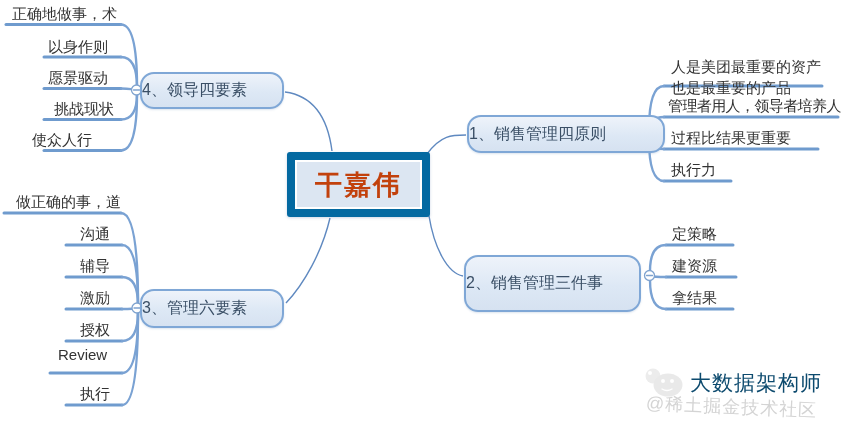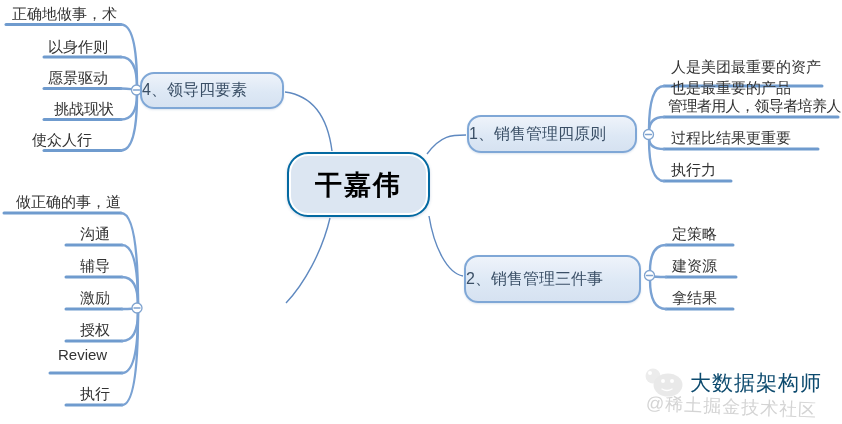--- a/index.html
+++ b/index.html
@@ -16,23 +16,23 @@
   .node{
     position:absolute;box-sizing:border-box;
     border:2px solid #7fa7d6;border-radius:14px;
     background:linear-gradient(180deg,#eef3fa 0%,#dde8f5 55%,#d6e2f1 100%);
     color:#3a4f66;font-size:16px;
     display:flex;align-items:center;
     box-shadow:0 1px 2px rgba(120,150,190,.25);
   }
   .center-node{
     position:absolute;box-sizing:border-box;
-    border:2px solid #0369a1;border-radius:21px;
+    border:8px solid #0369a1;border-radius:3px;
     background:#dce6f2;box-shadow:inset 0 0 0 2px #ffffff,0 1px 3px rgba(90,120,170,.3);
-    color:#000000;font-size:27px;font-weight:bold;letter-spacing:2px;
+    color:#c2410c;font-size:27px;font-weight:bold;letter-spacing:2px;
     display:flex;align-items:center;justify-content:center;
   }
   .leaf{
     position:absolute;color:#333333;font-size:15px;line-height:21px;
     white-space:pre-line;
   }
   .leaf.tight{letter-spacing:-0.6px;}
   .wm-brand{position:absolute;left:690px;top:369px;font-size:21px;color:#0c4a6e;letter-spacing:1px;}
   .wm-community{
     position:absolute;left:646px;top:391px;font-size:18px;color:#d4d4d4;
@@ -128,25 +128,28 @@
       <circle cx="672" cy="381" r="2" fill="#ffffff"></circle>
       <path d="M 662,389 q 5,3 10,0" stroke="#ffffff" stroke-width="1.4" fill="none" stroke-linecap="round"></path>
       <circle cx="650" cy="373" r="2" fill="#ffffff"></circle>
     </g>
   </svg>
 
   <div class="center-node" style="left:287px;top:152px;width:143px;height:65px;">
     <span>干嘉伟</span>
   </div>
 
-  <div class="node" style="left:467px;top:115px;width:170px;height:38px;">
+  <div class="node" style="left:467px;top:115px;width:198px;height:38px;">
     <span>1、销售管理四原则</span>
   </div>
-  <div class="node" style="left:464px;top:255px;width:177px;height:48px;">
+  <div class="node" style="left:464px;top:255px;width:177px;height:57px;">
     <span>2、销售管理三件事</span>
+  </div>
+  <div class="node" style="left:140px;top:289px;width:144px;height:39px;">
+    <span>3、管理六要素</span>
   </div>
   <div class="node" style="left:140px;top:72px;width:144px;height:37px;">
     <span>4、领导四要素</span>
   </div>
 
   <div class="leaf" style="left:671px;top:56px;">人是美团最重要的资产
 也是最重要的产品</div>
   <div class="leaf tight" style="left:668px;top:95px;">管理者用人，领导者培养人</div>
   <div class="leaf" style="left:671px;top:127px;">过程比结果更重要</div>
   <div class="leaf" style="left:671px;top:159px;">执行力</div>

